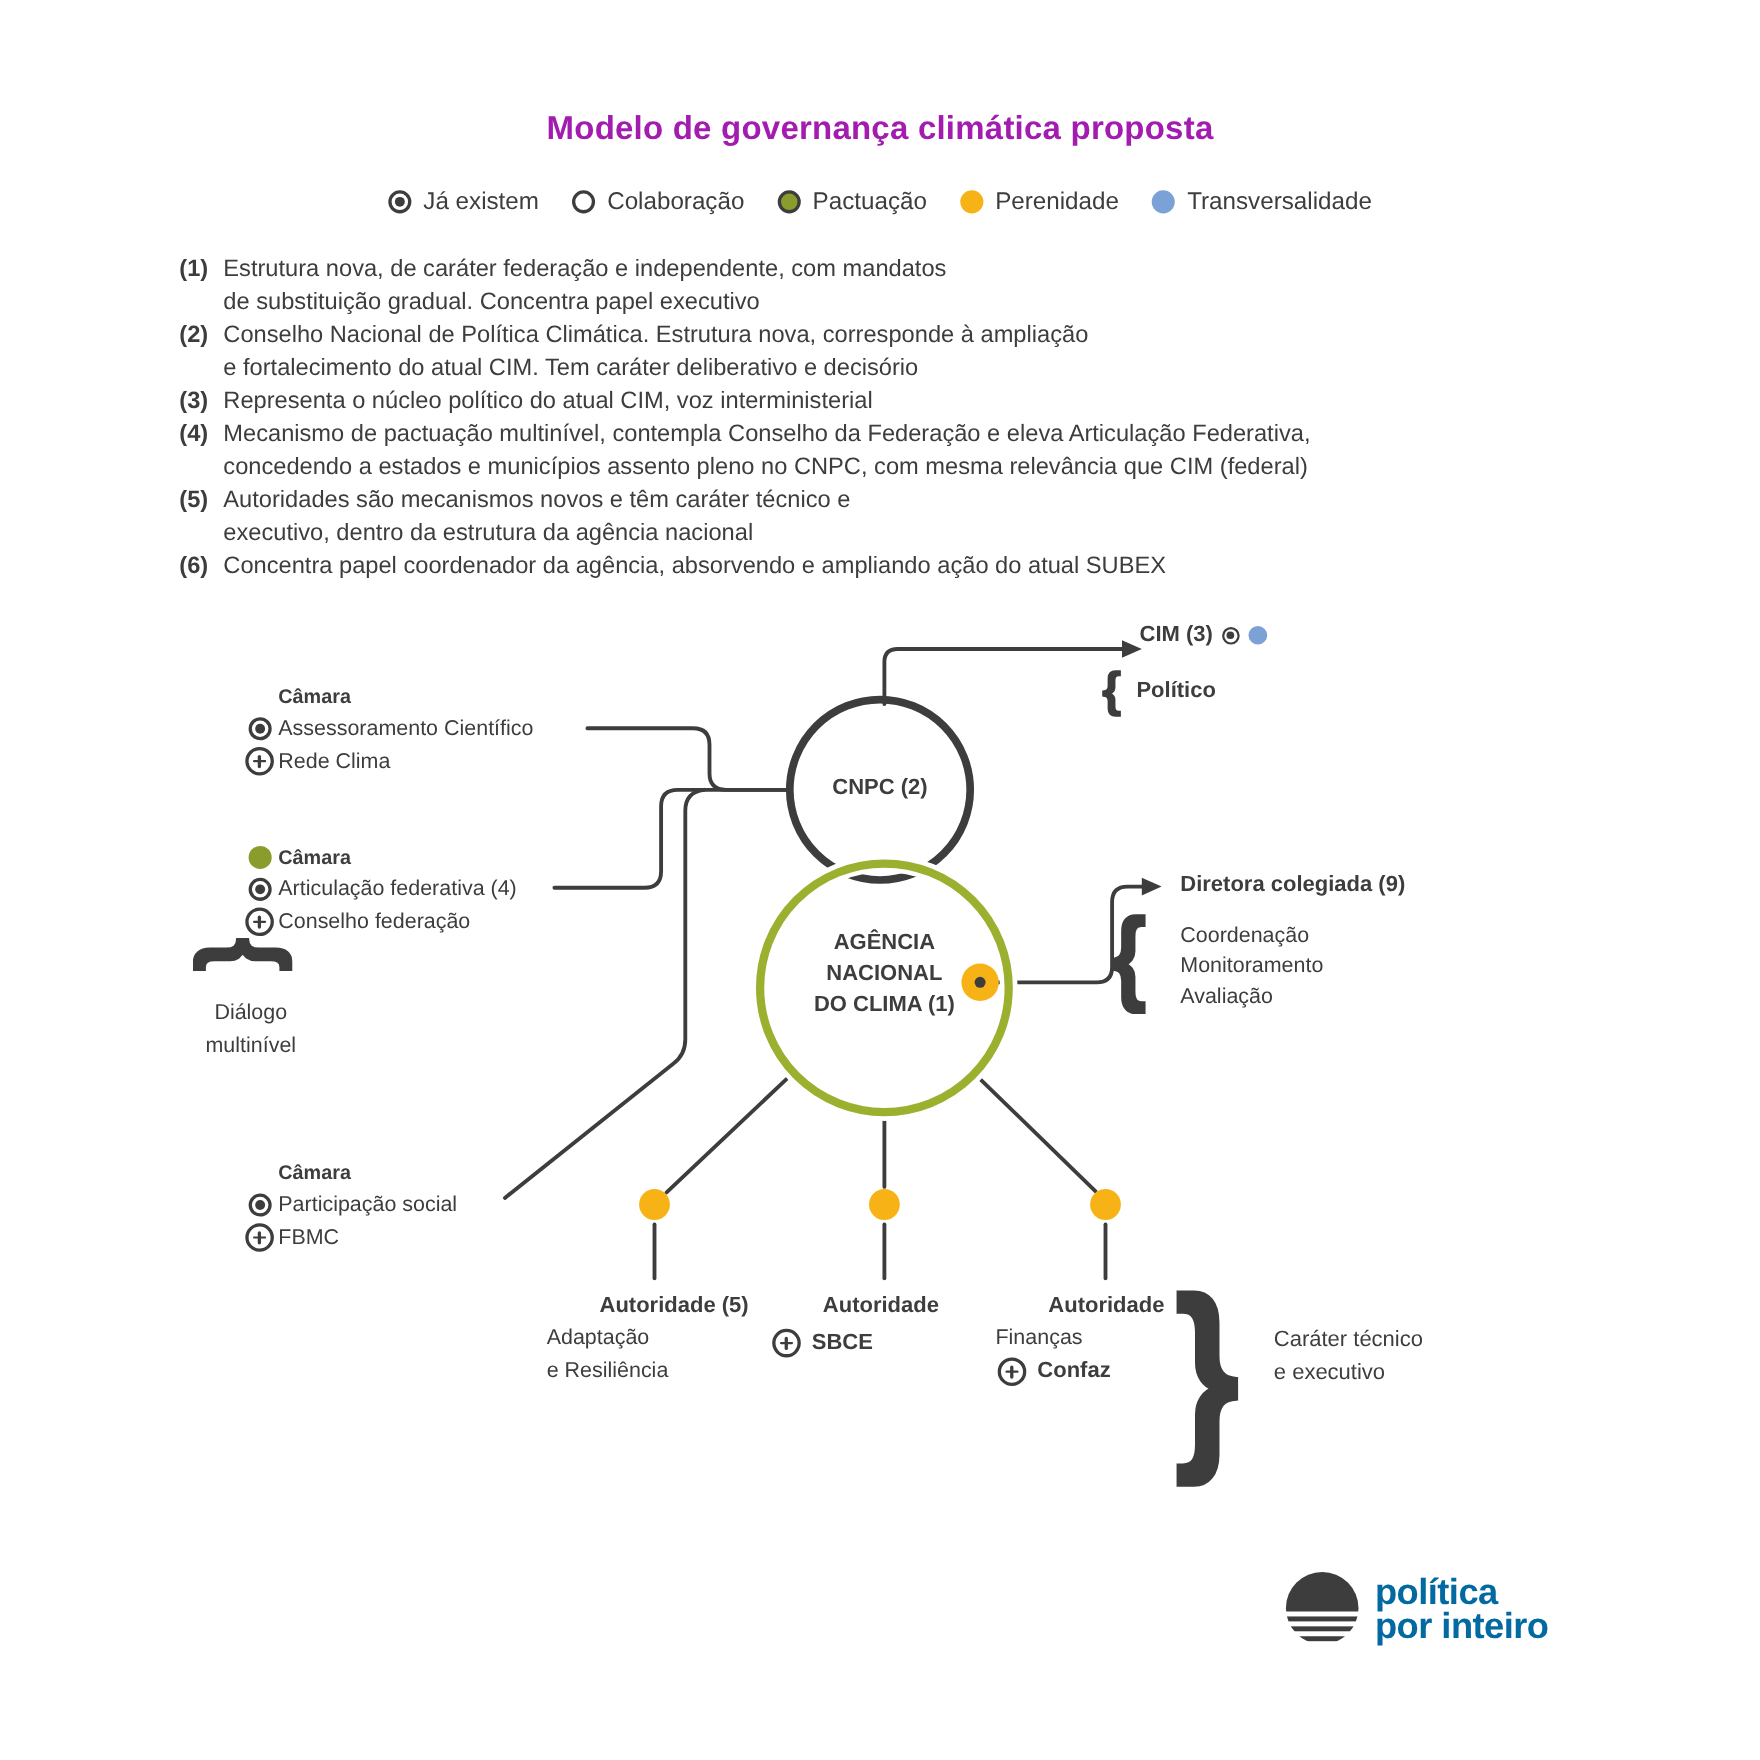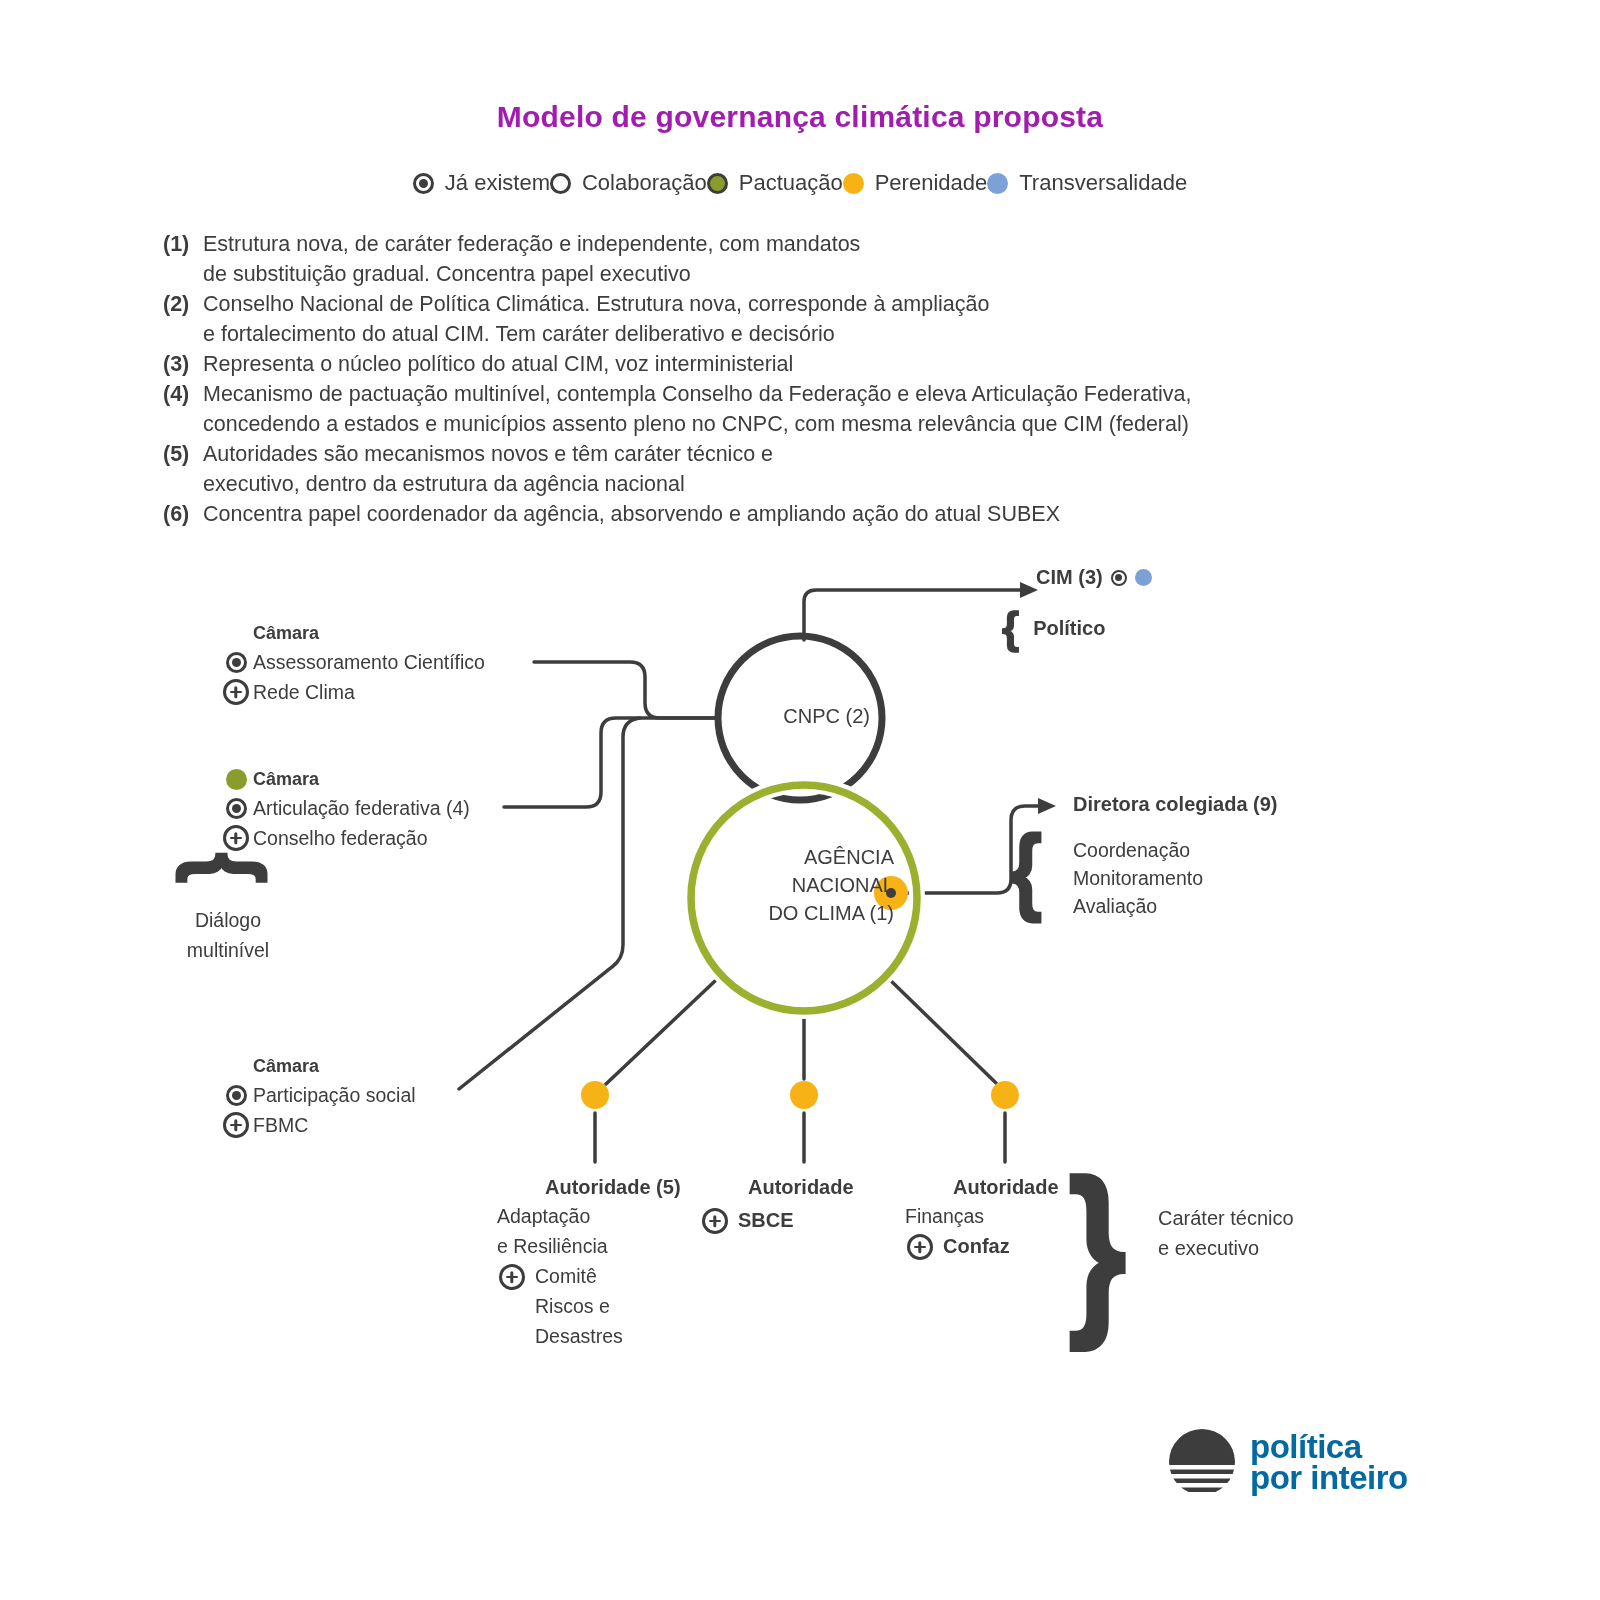--- a/index.html
+++ b/index.html
@@ -4,21 +4,21 @@
 <style>
   html,body{margin:0;padding:0;background:#ffffff;}
   .canvas{
     position:relative;width:1600px;height:1600px;background:#ffffff;overflow:hidden;
     font-family:"Liberation Sans", sans-serif;color:#3d3d3d;
   }
   
   .title{position:absolute;left:0;top:100px;width:100%;text-align:center;
          font-size:30px;font-weight:bold;color:#a21caf;letter-spacing:.2px;}
   .legend{position:absolute;left:0;top:170px;width:100%;display:flex;
-          justify-content:center;align-items:center;font-size:22px;}
+          justify-content:center;align-items:center;gap:30px;font-size:22px;}
   .legend-item{display:flex;align-items:center;gap:11px;}
   
   .dot{display:inline-block;border-radius:50%;}
   .dot-yellow{width:21px;height:21px;background:#f7b316;}
   .dot-blue{width:21px;height:21px;background:#7ca1d7;}
   .dot-green-ring{width:15px;height:15px;background:#8a9c2b;border:3px solid #3d3d3d;}
   .dot-open{width:15px;height:15px;background:#fff;border:3px solid #3d3d3d;}
   .bullseye{display:inline-flex;align-items:center;justify-content:center;border-radius:50%;
             border:3px solid #3d3d3d;width:15px;height:15px;background:#fff;}
   .bullseye i{display:block;width:9px;height:9px;border-radius:50%;background:#3d3d3d;}
@@ -30,21 +30,21 @@
   .plus-icon b{position:absolute;left:4px;top:8.7px;width:12px;height:2.6px;background:#3d3d3d;border-radius:2px;}
   .plus-icon b.v{transform:rotate(90deg);}
   .dot-green-plain{width:21px;height:21px;background:#8a9c2b;}
   
   .notes{position:absolute;left:163px;top:229px;width:1290px;font-size:21.5px;line-height:30px;}
   .note-line{display:flex;}
   .note-num{width:40px;font-weight:bold;flex:0 0 40px;}
   
   .abs{position:absolute;}
   .svg-layer{position:absolute;left:0;top:0;}
-  .node-label{position:absolute;text-align:right;font-weight:normal;}
+  .node-label{position:absolute;text-align:center;font-weight:bold;}
   .cnpc-label{left:730px;top:705px;width:140px;font-size:20px;}
   .agencia-label{left:714px;top:843px;width:180px;font-size:20px;line-height:28px;}
   .cim-row{left:1036px;top:566px;display:flex;align-items:center;gap:8px;}
   .cim-text{font-weight:bold;font-size:20px;}
   .politico-row{left:1002px;top:600px;display:flex;align-items:center;gap:14px;height:56px;}
   .brace{color:#3d3d3d;font-weight:bold;}
   .brace-sm{font-size:44px;-webkit-text-stroke:1.5px #3d3d3d;}
   .brace-md{left:1010px;top:822px;font-size:82px;height:96px;display:flex;align-items:center;
             transform:scale(1,1.15);-webkit-text-stroke:2.5px #3d3d3d;}
   .brace-lg{left:1068px;top:1156px;font-size:150px;height:180px;display:flex;align-items:center;
@@ -295,33 +295,20 @@
           </span>
         </span>
       <span>FBMC</span>
     </div>
   </div>
 
   <div class="autoridade" style="left:497px;top:1173px;">
     <div class="aut-title">Autoridade (5)</div>
     <div class="aut-sub">Adaptação</div>
     <div class="aut-sub">e Resiliência</div>
-    <div class="aut-plus">
-      <span class="icon-cell">
-          <span class="plus-icon">
-            <b></b>
-            <b class="v"></b>
-          </span>
-        </span>
-      <div class="txt">
-        <div>Comitê</div>
-        <div>Riscos e</div>
-        <div>Desastres</div>
-      </div>
-    </div>
   </div>
 
   <div class="autoridade" style="left:700px;top:1173px;">
     <div class="aut-title">Autoridade</div>
     <div class="aut-plus" style="margin-top:4px;">
       <span class="icon-cell">
           <span class="plus-icon">
             <b></b>
             <b class="v"></b>
           </span>

